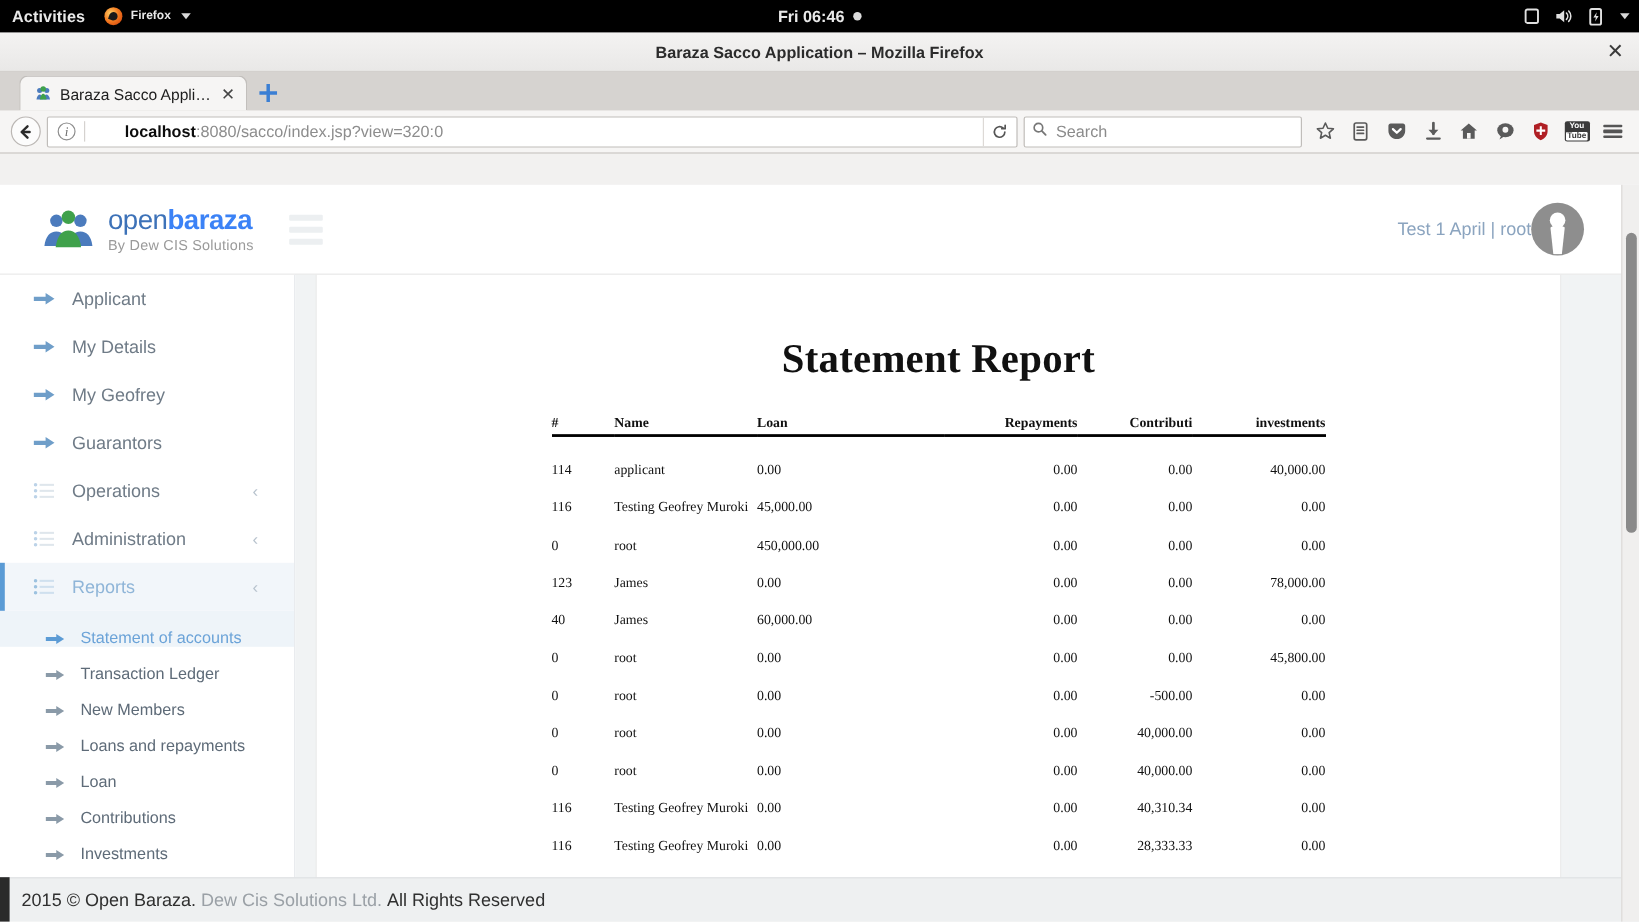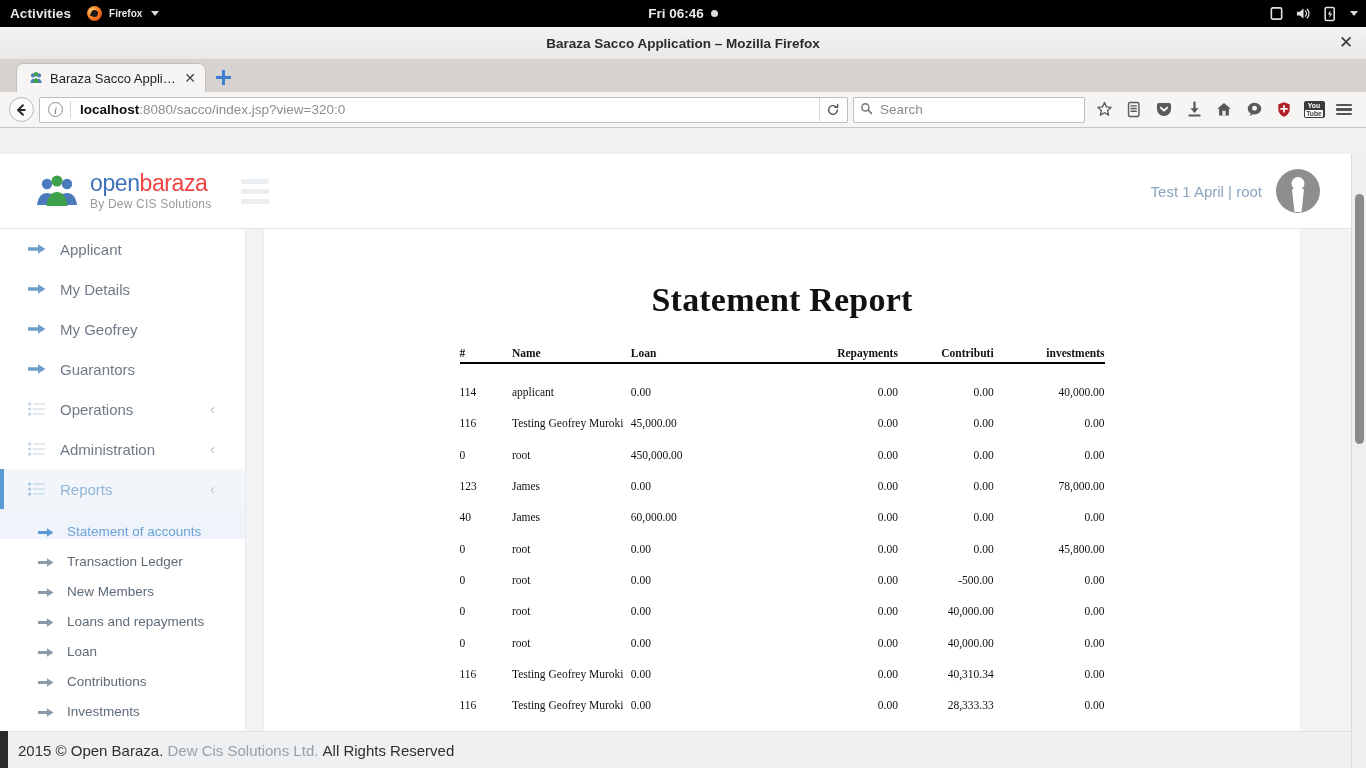--- a/index.html
+++ b/index.html
@@ -135,21 +135,21 @@
     color: #6c6c6c; font-size: 11px; font-style: italic;
     display: flex; align-items: center; justify-content: center;
     font-family: "Liberation Serif", serif;
     margin-right: 7px;
   }
   .urlbar .sep { width: 1px; height: 17px; background: #d5d2cf; margin-right: 9px;}
   .urlbar .url-text {
     font-size: 13.5px; color: #8d8d8d; white-space: nowrap;
     flex: 1 1 auto;
   }
-  .urlbar .url-text b { color: #0c0c0c; font-weight: 700; }
+  .urlbar .url-text b { color: #0c0c0c; font-weight: 700; margin-left: 24px; }
   .urlbar .reload {
     width: 26px; height: 24px; flex: 0 0 26px;
     display: flex; align-items: center; justify-content: center;
     border-left: 1px solid #ddd9d6; color: #555;
   }
   .searchbar {
     width: 232px; flex: 0 0 232px; height: 26px;
     background: #fff; border: 1px solid #c0bdba; border-radius: 2px;
     display: flex; align-items: center; padding: 0 6px; gap: 7px;
     margin-right: 4px;
@@ -185,29 +185,29 @@
     height: 75px; background: #fff;
     border-bottom: 1px solid #e6e6e6;
     display: flex; align-items: center;
     position: relative;
   }
   .logo-wrap { display: flex; align-items: center; gap: 12px; padding-left: 36px;}
   .logo-mark { width: 42px; height: 34px; position: relative;}
   .logo-text { display: flex; flex-direction: column; line-height: 1;}
   .logo-text .l1 { font-size: 23px; letter-spacing: -.4px;}
   .logo-text .l1 .open { color: #3d72b8; font-weight: 400;}
-  .logo-text .l1 .baraza { color: #ef4444; font-weight: 400; }
+  .logo-text .l1 .baraza { color: #3b82f6; font-weight: 700; }
   .logo-text .l2 { font-size: 12px; color: #9a9a9a; letter-spacing: .2px; margin-top: 3px; text-align: center;}
   .app-hamburger {
     margin-left: 30px; display: flex; flex-direction: column; gap: 5px;
   }
   .app-hamburger span { display: block; width: 28px; height: 5px; background: #eceff1; border-radius: 1px;}
   .header-right {
     position: absolute; right: 46px; top: 50%; transform: translateY(-50%);
-    display: flex; align-items: center; gap: 14px;
+    display: flex; align-items: center; 
   }
   .user-label { font-size: 15px; color: #8ba4bf; }
   .avatar {
     width: 44px; height: 44px; border-radius: 50%;
     background: #8e8e8e; position: relative; overflow: hidden;
   }
   .avatar .head {
     position: absolute; width: 13px; height: 13px; border-radius: 50%;
     background: #fff; left: 50%; top: 8px; transform: translateX(-50%);
   }

